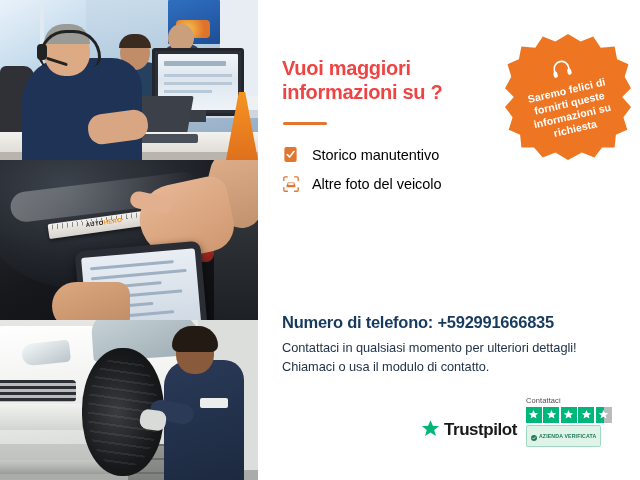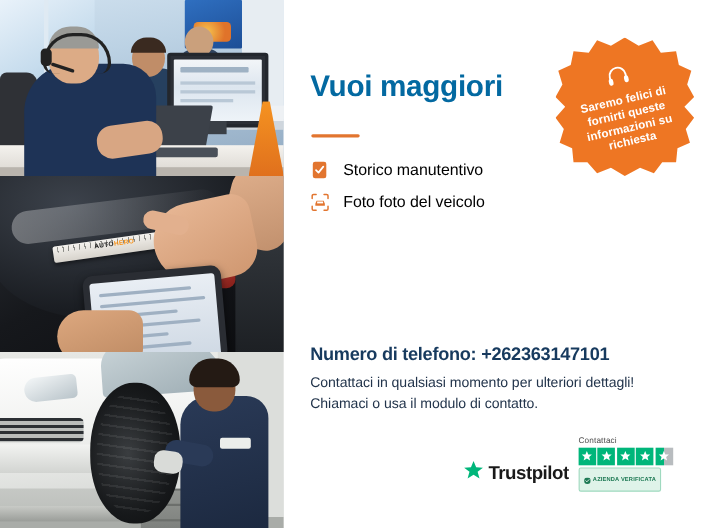--- a/index.html
+++ b/index.html
@@ -144,21 +144,21 @@
   .p3 .mbadge{position:absolute;left:200px;top:78px;width:28px;height:10px;
       background:#eceeeb;border-radius:2px;}
   .p3 .cabinet{position:absolute;left:128px;top:110px;width:82px;height:50px;
       background:linear-gradient(180deg,#9b9e9a,#7e817e);}
   .p3 .cab-l{position:absolute;left:0;width:82px;height:2px;background:#6c6f6c;}
 
   
   .content{position:absolute;left:258px;top:0;width:382px;height:480px;background:#fff;}
 
   .headline{position:absolute;left:24px;top:44px;width:230px;
-    font-size:27px;line-height:1.19;font-weight:bold;color:#0369a1;
+    font-size:20px;line-height:1.19;font-weight:bold;color:#ef4444;
     letter-spacing:-.3px;}
 
   .divider{position:absolute;left:25px;top:122px;width:44px;height:3px;
     background:#E2752F;border-radius:2px;}
 
   
   .badge{position:absolute;left:247px;top:34px;width:126px;height:126px;}
   .badge-shape{position:absolute;inset:0;background:#EE7623;
     clip-path:polygon(
       50% 0%, 60% 6%, 70% 2%, 76% 11%, 87% 10%, 89% 20%, 98% 24%, 95% 34%,
@@ -299,20 +299,21 @@
         <div class="glove"></div>
       </div>
     </div>
 
   </div>
 
   <div class="content">
 
     <h1 class="headline">
       <span>Vuoi maggiori</span><br>
+      <span>informazioni su ?</span>
     </h1>
 
     <div class="divider"></div>
 
     <div class="badge">
       <div class="badge-shape"></div>
       <div class="badge-inner">
         <span class="badge-icon">
           <svg width="22" height="20" viewBox="0 0 24 22" fill="none" stroke="#ffffff" stroke-width="1.9" stroke-linecap="round">
             <path d="M4 13V11a8 8 0 0 1 16 0v2"></path>
@@ -342,27 +343,27 @@
         <span class="ficon">
           <svg width="18" height="18" viewBox="0 0 20 20" fill="none" stroke="#E2752F" stroke-width="1.5" stroke-linecap="round">
             <path d="M2 6V3.4A1.4 1.4 0 0 1 3.4 2H6"></path>
             <path d="M14 2h2.6A1.4 1.4 0 0 1 18 3.4V6"></path>
             <path d="M18 14v2.6a1.4 1.4 0 0 1-1.4 1.4H14"></path>
             <path d="M6 18H3.4A1.4 1.4 0 0 1 2 16.6V14"></path>
             <path d="M5.2 11.4 6.4 8.4h7.2l1.2 3v2.1H5.2z" fill="#E2752F" stroke="none"></path>
             <rect x="7" y="9.1" width="6" height="1.9" fill="#ffffff" stroke="none"></rect>
           </svg>
         </span>
-        <span class="flabel">Foto foto del veicolo</span>
-      </div>
-
-
-    </div>
-
-    <div class="phone">Numero di telefono: +262363147101</div>
+        <span class="flabel">Altre foto del veicolo</span>
+      </div>
+
+
+    </div>
+
+    <div class="phone">Numero di telefono: +592991666835</div>
 
     <div class="sub">
       <span>Contattaci in qualsiasi momento per ulteriori dettagli!</span><br>
       <span>Chiamaci o usa il modulo di contatto.</span>
     </div>
 
     <div class="tp">
       <div class="tp-logo">
         <span>
           <svg width="19" height="19" viewBox="0 0 20 20">

